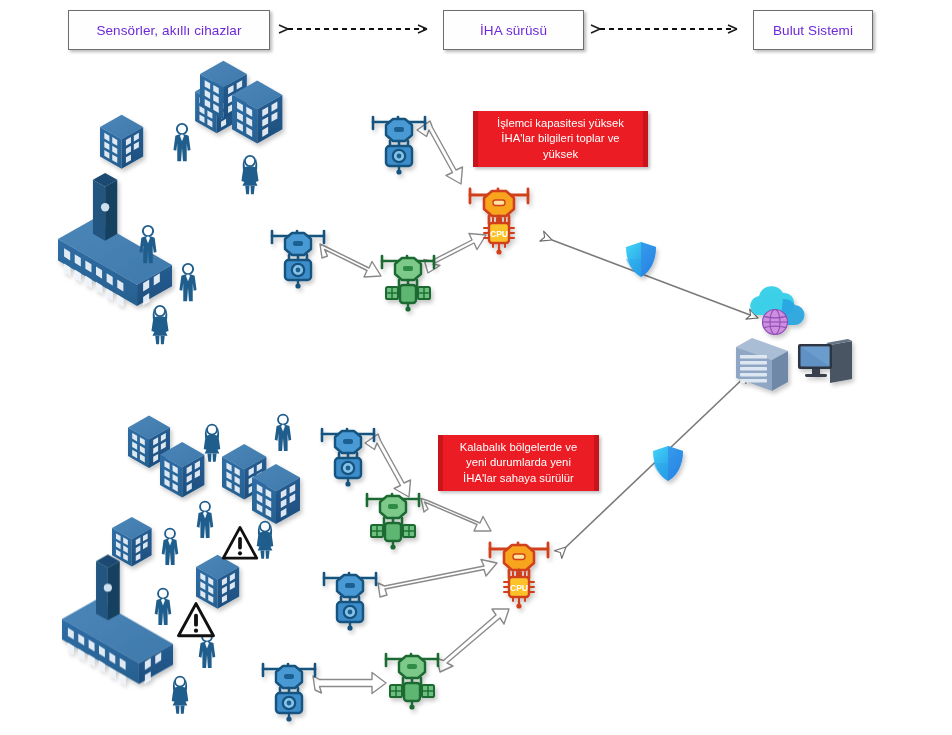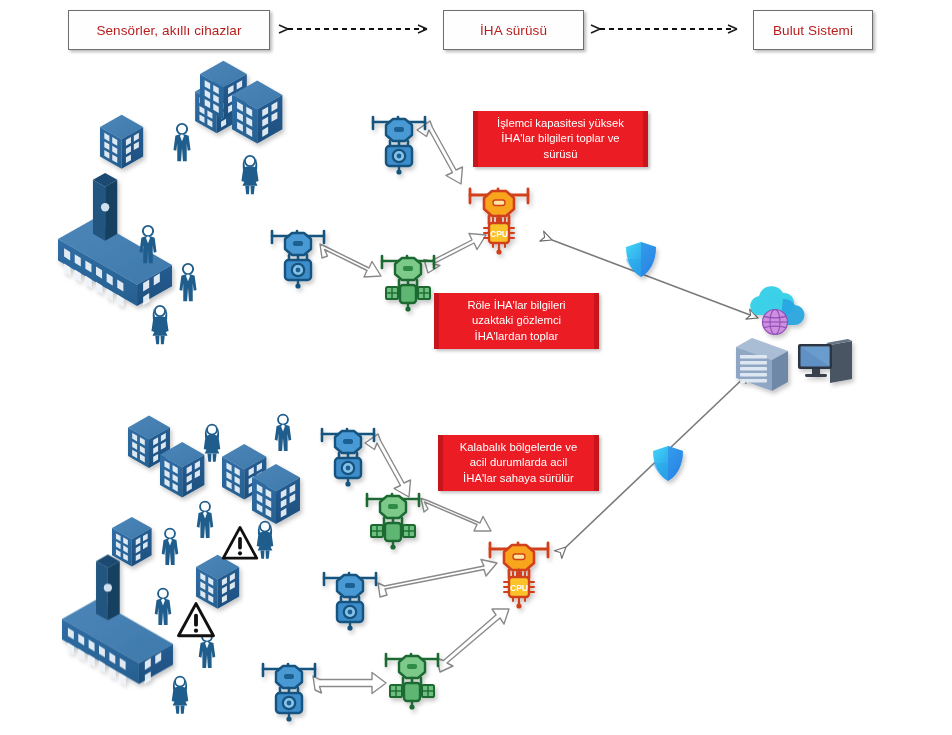--- a/index.html
+++ b/index.html
@@ -4,21 +4,21 @@
 <style>
   html,body{margin:0;padding:0;background:#ffffff;}
   body{width:952px;height:735px;position:relative;overflow:hidden;
        font-family:"Liberation Sans","DejaVu Sans",sans-serif;}
   #stage{position:absolute;left:0;top:0;width:952px;height:735px;}
 
   
   .hdr-box{position:absolute;background:#fefefe;border:1.3px solid #6e6e6e;
            box-shadow:2px 2px 3px rgba(0,0,0,.28);
            display:flex;align-items:center;justify-content:center;
-           font-size:13.5px;color:#b91c1c;letter-spacing:.1px;white-space:nowrap;}
+           font-size:13.5px;color:#6d28d9;letter-spacing:.1px;white-space:nowrap;}
 
   
   .red-box{position:absolute;background:#ec1c24;color:#ffffff;
            border-left:5px solid #c8151c;border-right:5px solid #c8151c;
            box-shadow:2px 2px 3px rgba(0,0,0,.25);
            display:flex;align-items:center;justify-content:center;text-align:center;
            font-size:11.3px;line-height:1.35;padding:4px 8px;box-sizing:border-box;}
 
   
   .layer{position:absolute;left:0;top:0;width:952px;height:735px;}
@@ -375,34 +375,27 @@
     <g stroke="#111" stroke-width="2" fill="none" stroke-dasharray="5 4">
       <path d="M288,29 L427,29" marker-start="url(#dashHead)" marker-end="url(#dashHead)"></path>
       <path d="M600,29 L737,29" marker-start="url(#dashHead)" marker-end="url(#dashHead)"></path>
     </g>
   </svg>
 
   <div class="red-box" style="left:473px;top:111px;width:175px;height:56px;">
     <div>
       <div>İşlemci kapasitesi yüksek</div>
       <div>İHA'lar bilgileri toplar ve</div>
-      <div>sürüsü</div>
+      <div>yüksek</div>
     </div>
   </div>
 
-  <div class="red-box" style="left:434px;top:293px;width:165px;height:56px;">
-    <div>
-      <div>Röle İHA'lar bilgileri</div>
-      <div>uzaktaki gözlemci</div>
-      <div>İHA'lardan toplar</div>
-    </div>
-  </div>
 
   <div class="red-box" style="left:438px;top:401px;width:161px;height:56px;margin-top:34px;">
     <div>
       <div>Kalabalık bölgelerde ve</div>
-      <div>acil durumlarda acil</div>
+      <div>yeni durumlarda yeni</div>
       <div>İHA'lar sahaya sürülür</div>
     </div>
   </div>
 
 
 </div>
 
 </body></html>

